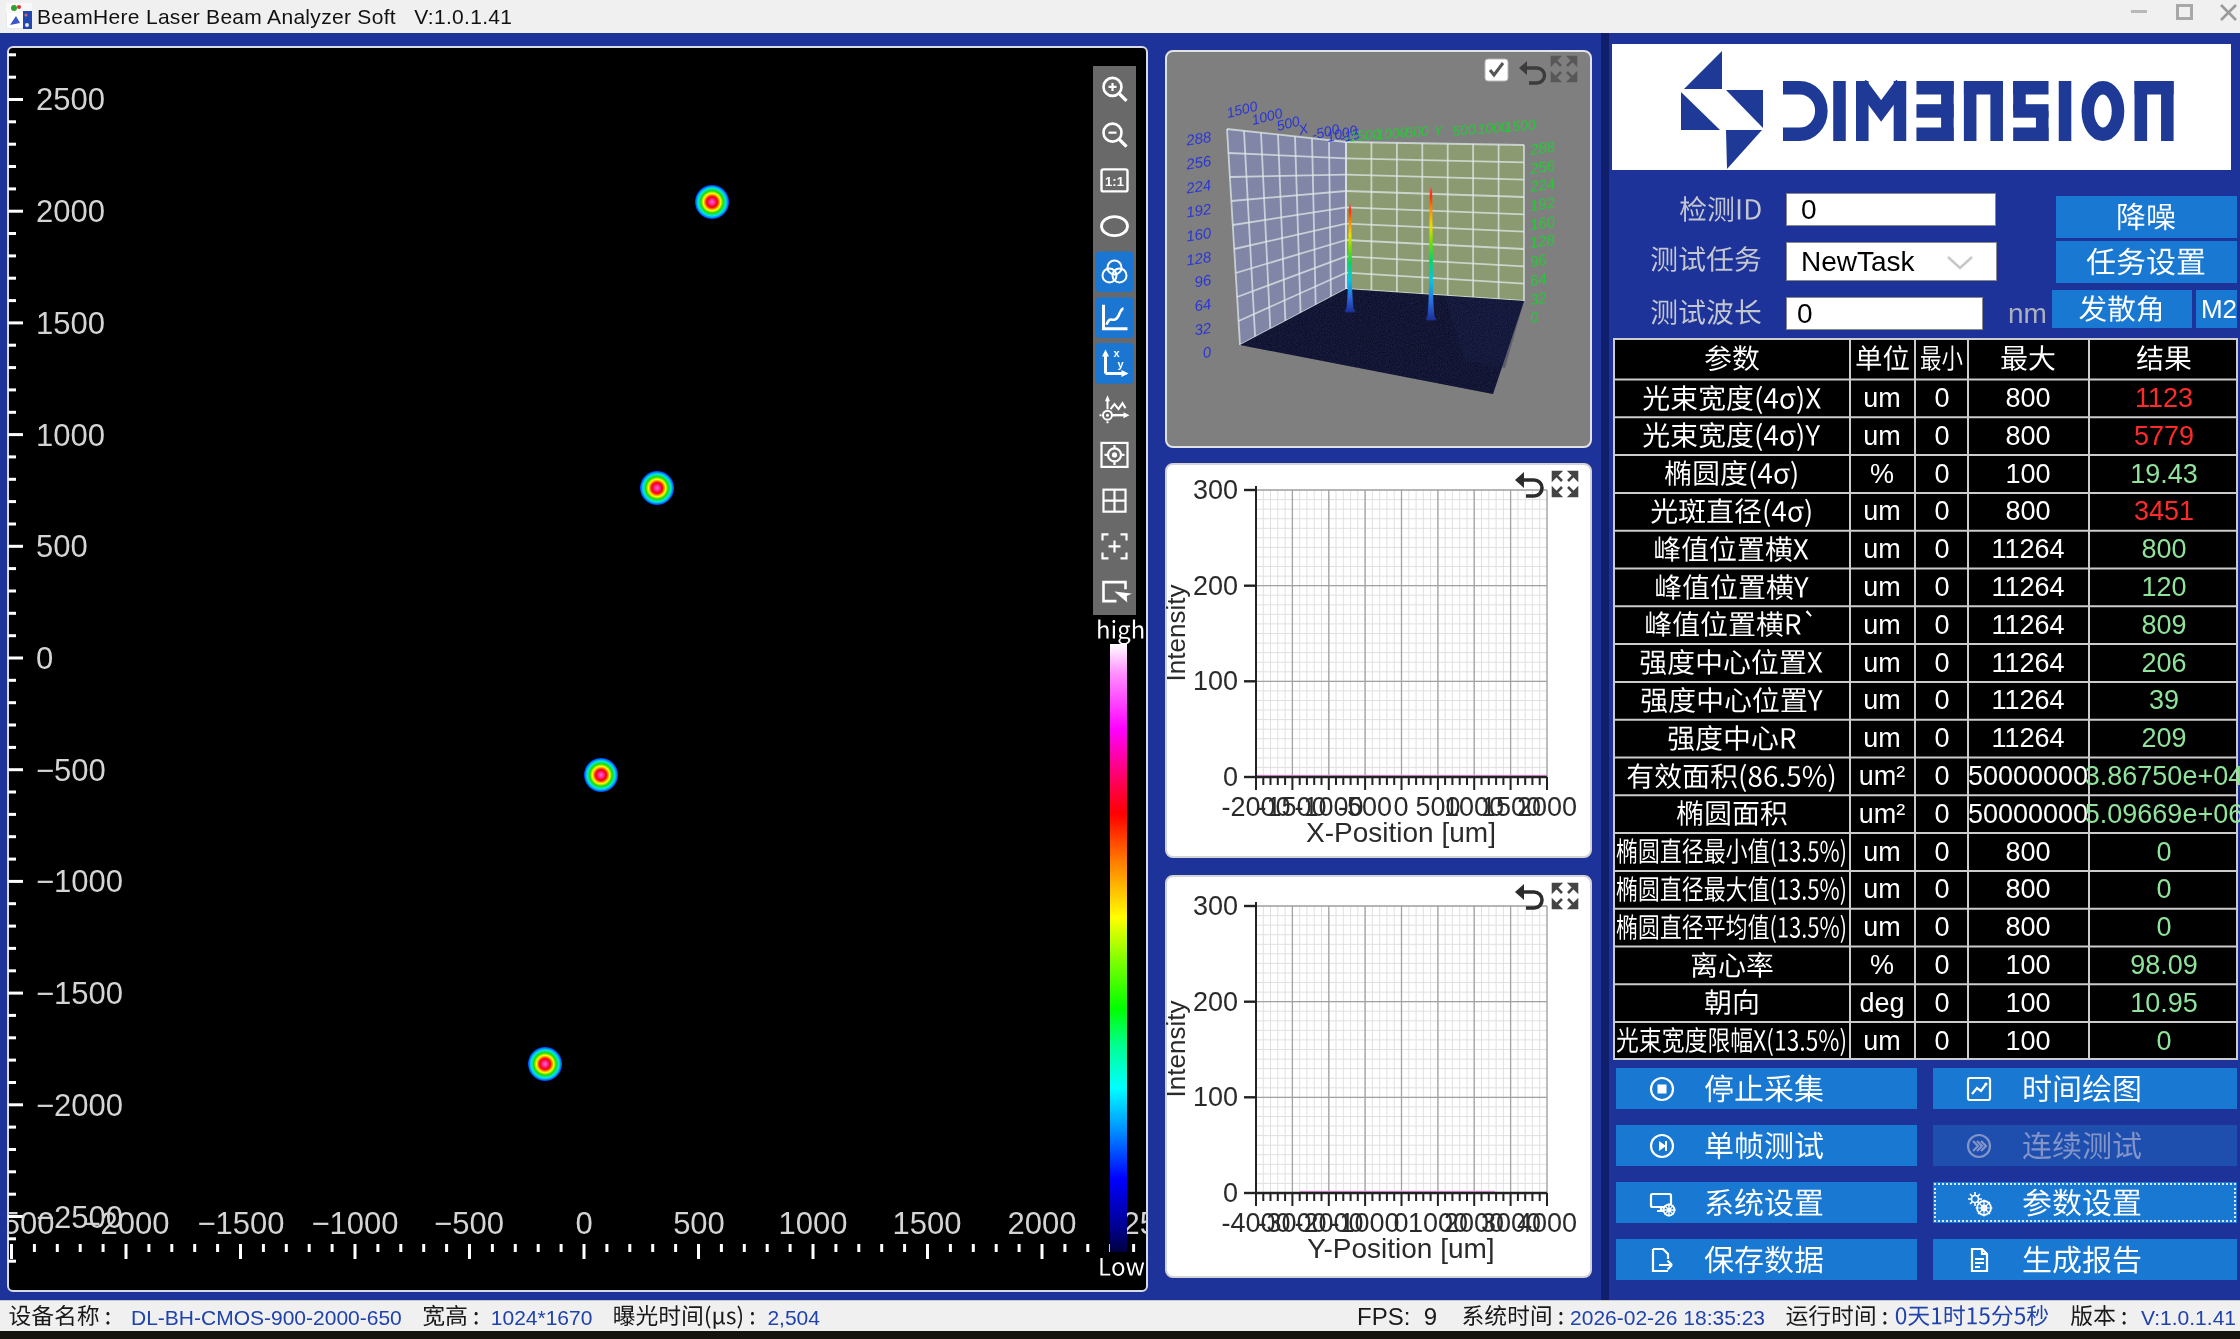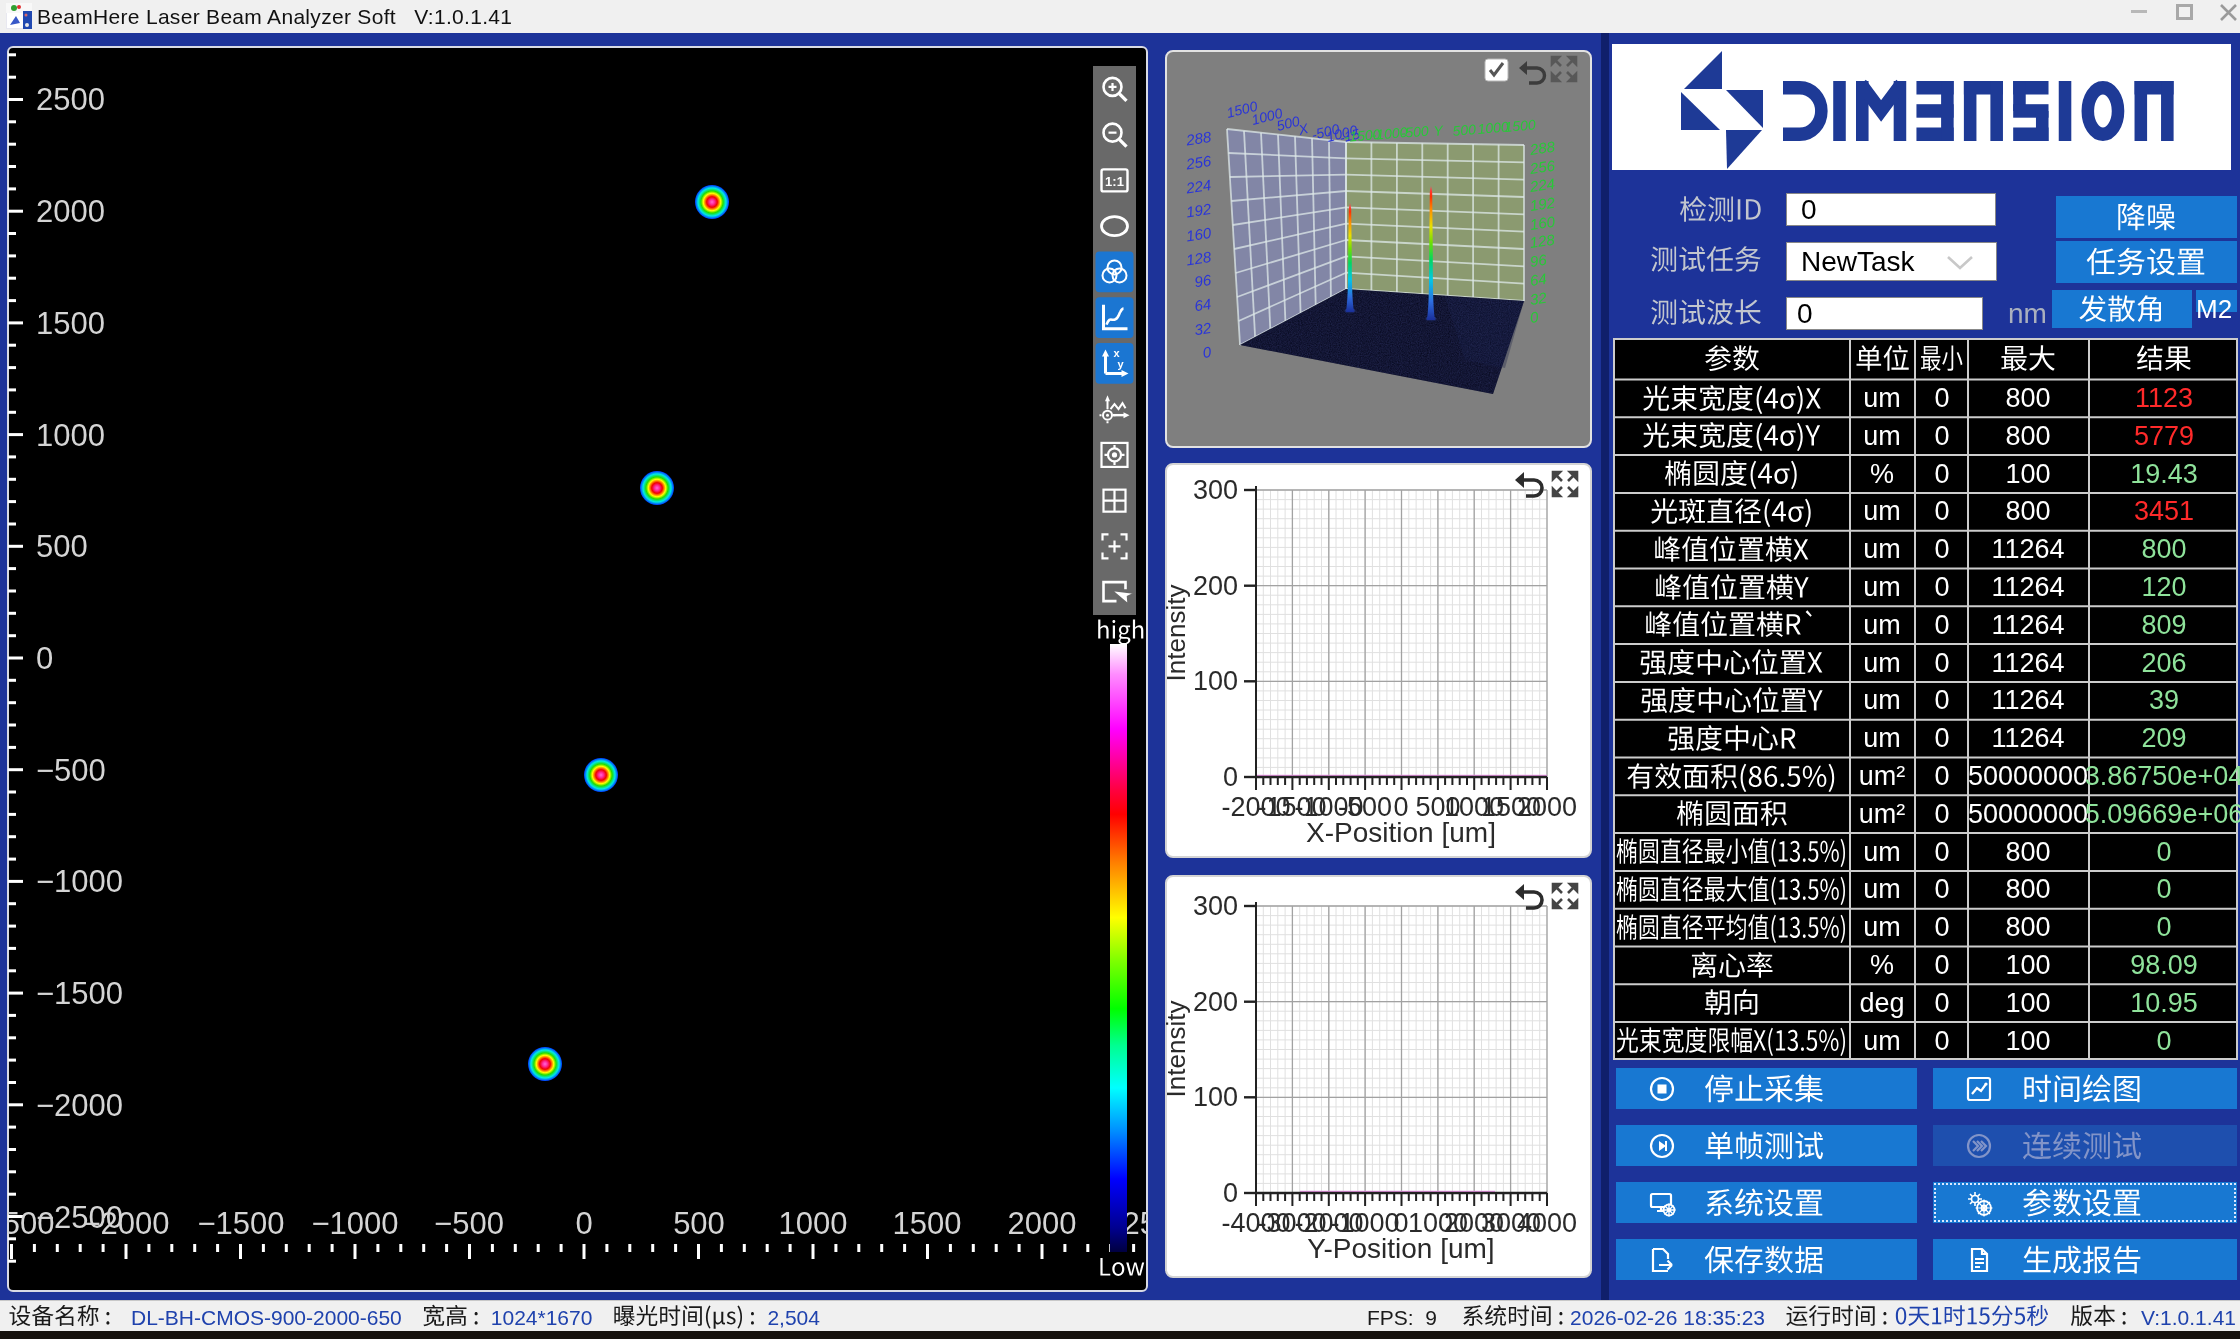--- a/index.html
+++ b/index.html
@@ -741,21 +741,21 @@
     </svg>
   </div>
 <div class="ibx" style="left:1786px;top:297px;width:197px;height:33px;font-size:28px;color:#000;padding-left:10px;line-height:31px">0</div>
 <div class="abs" style="left:2008px;top:298px;font-size:28px;color:#aab0be;font-family:'Liberation Sans'">nm</div>
 <div class="abs" style="left:2052px;top:290px;width:140px;height:38px;background:#1878d2"></div>
 <div style="position:absolute;left:2078px;top:289px;line-height:0;">
     <svg width="87" height="39" viewBox="0 -30.7 87 39.4">
       <path d="M19.5 -22.9C20.8 -21.6 22.4 -19.7 23.2 -18.6L24.9 -19.8C24.1 -20.9 22.4 -22.6 21.2 -24.0ZM4.2 -15.2C4.5 -15.5 5.5 -15.7 7.3 -15.7H11.3C9.4 -9.6 6.2 -4.9 0.9 -1.7C1.4 -1.3 2.2 -0.4 2.5 0.0C6.3 -2.3 9.0 -5.2 11.0 -8.8C12.2 -6.7 13.7 -4.8 15.4 -3.2C12.9 -1.4 10.0 -0.2 7.0 0.5C7.4 1.0 7.9 1.8 8.1 2.4C11.4 1.5 14.4 0.1 17.1 -1.8C19.7 0.2 22.9 1.6 26.6 2.4C26.9 1.8 27.5 0.9 28.0 0.5C24.4 -0.2 21.3 -1.5 18.8 -3.1C21.3 -5.4 23.3 -8.3 24.5 -12.0L23.0 -12.7L22.6 -12.6H12.8C13.2 -13.5 13.5 -14.6 13.8 -15.7H27.0L27.0 -17.7H14.4C14.9 -19.7 15.3 -21.8 15.6 -24.1L13.1 -24.5C12.8 -22.1 12.4 -19.9 11.9 -17.7H6.6C7.5 -19.3 8.3 -21.2 8.8 -23.1L6.5 -23.5C6.0 -21.3 4.8 -19.0 4.5 -18.4C4.2 -17.7 3.9 -17.3 3.5 -17.2C3.7 -16.7 4.1 -15.6 4.2 -15.2ZM17.1 -4.5C15.1 -6.1 13.5 -8.1 12.4 -10.5H21.5C20.5 -8.1 18.9 -6.1 17.1 -4.5Z M39.3 -24.1V-20.9H35.6V-24.1H33.6V-20.9H30.6V-19.0H33.6V-15.6H30.2V-13.7H44.3V-15.6H41.3V-19.0H44.3V-20.9H41.3V-24.1ZM35.6 -19.0H39.3V-15.6H35.6ZM34.2 -6.3H40.6V-4.3H34.2ZM34.2 -8.0V-10.0H40.6V-8.0ZM32.2 -11.7V2.3H34.2V-2.6H40.6V0.0C40.6 0.3 40.5 0.5 40.2 0.5C39.8 0.5 38.7 0.5 37.4 0.4C37.7 1.0 38.0 1.7 38.1 2.3C39.8 2.3 41.0 2.3 41.7 2.0C42.5 1.6 42.7 1.1 42.7 0.1V-11.7ZM47.8 -16.9H52.8C52.3 -13.3 51.5 -10.2 50.3 -7.6C49.2 -10.3 48.3 -13.4 47.8 -16.7ZM47.2 -24.4C46.5 -19.5 45.3 -14.6 43.2 -11.5C43.6 -11.1 44.4 -10.2 44.7 -9.7C45.4 -10.8 46.0 -12.0 46.6 -13.3C47.2 -10.4 48.1 -7.7 49.1 -5.3C47.6 -2.9 45.6 -1.0 42.8 0.5C43.2 1.0 43.8 1.9 44.1 2.4C46.7 0.9 48.7 -0.9 50.3 -3.2C51.6 -0.9 53.4 1.0 55.5 2.3C55.9 1.7 56.6 0.9 57.1 0.5C54.8 -0.8 52.9 -2.7 51.5 -5.2C53.2 -8.4 54.2 -12.2 54.9 -16.9H56.9V-19.0H48.4C48.8 -20.6 49.1 -22.3 49.4 -24.0Z M65.7 -15.7H72.1V-12.0H65.7ZM65.7 -17.6H65.6C66.5 -18.6 67.3 -19.6 68.0 -20.6H76.2C75.5 -19.6 74.7 -18.5 73.9 -17.6ZM81.2 -15.7V-12.0H74.3V-15.7ZM67.8 -24.4C66.3 -21.5 63.5 -18.0 59.6 -15.3C60.1 -15.0 60.9 -14.3 61.2 -13.7C62.1 -14.3 62.8 -14.9 63.5 -15.6V-10.4C63.5 -6.8 63.1 -2.2 59.9 1.0C60.4 1.3 61.2 2.1 61.6 2.6C63.5 0.6 64.6 -1.9 65.1 -4.4H72.1V1.7H74.3V-4.4H81.2V-0.5C81.2 -0.1 81.0 0.1 80.5 0.1C80.0 0.1 78.2 0.1 76.4 0.1C76.7 0.7 77.1 1.6 77.2 2.2C79.6 2.2 81.2 2.2 82.2 1.8C83.1 1.5 83.4 0.8 83.4 -0.5V-17.6H76.4C77.5 -18.9 78.6 -20.2 79.3 -21.5L77.9 -22.6L77.5 -22.4H69.3L70.2 -24.0ZM65.7 -10.1H72.1V-6.3H65.5C65.7 -7.6 65.7 -8.9 65.7 -10.1ZM81.2 -10.1V-6.3H74.3V-10.1Z" fill="#fff"></path>
     </svg>
   </div>
-<div class="abs" style="left:2196px;top:290px;width:41px;height:22px;background:#1878d2;font-size:26px;color:#fff;text-align:left;line-height:38px;font-family:'Liberation Sans'">M2</div>
+<div class="abs" style="left:2196px;top:290px;width:41px;height:38px;background:#1878d2;font-size:26px;color:#fff;text-align:right;line-height:38px;font-family:'Liberation Sans'">M2</div>
 <div class="abs" style="left:1613px;top:338px;width:625px;height:722px;background:#000"></div>
 <svg class="abs" style="left:1613px;top:338px" width="625" height="722" viewBox="0 0 625 722">
     <g stroke="#cccccc" stroke-width="2">
       <line x1="1" y1="0" x2="1" y2="722"></line>
       <line x1="237" y1="0" x2="237" y2="722"></line>
       <line x1="302" y1="0" x2="302" y2="722"></line>
       <line x1="355" y1="0" x2="355" y2="722"></line>
       <line x1="476" y1="0" x2="476" y2="722"></line>
       <line x1="624" y1="0" x2="624" y2="722"></line>
       <line x1="0" y1="1.0" x2="625" y2="1.0"></line>
@@ -1059,21 +1059,21 @@
     </svg>
   </div>
 <div class="abs" style="left:0;top:1300px;width:2240px;height:31px;background:#f0f0f0;border-top:1px solid #c8c8c8"></div>
 <div class="abs" style="left:8px;top:1300px;height:31px;line-height:31px;white-space:nowrap"><span style="display:inline-block;vertical-align:-6px;line-height:0;margin-left:0px"><svg width="109" height="31" viewBox="0 -24.4 109 31.3">
         <path d="M2.8 -17.8C4.0 -16.8 5.6 -15.2 6.3 -14.2L7.5 -15.5C6.7 -16.4 5.2 -17.9 3.9 -18.9ZM1.0 -12.1V-10.4H4.2V-2.2C4.2 -1.1 3.5 -0.4 3.1 -0.1C3.4 0.3 3.9 1.0 4.0 1.4C4.4 0.9 5.0 0.5 9.1 -2.6C8.9 -2.9 8.6 -3.6 8.5 -4.0L5.9 -2.2V-12.1ZM11.3 -18.5V-15.9C11.3 -14.2 10.8 -12.3 7.8 -10.9C8.1 -10.7 8.7 -10.0 8.9 -9.7C12.2 -11.2 12.9 -13.7 12.9 -15.9V-16.9H17.0V-13.2C17.0 -11.4 17.3 -10.8 18.9 -10.8C19.2 -10.8 20.3 -10.8 20.7 -10.8C21.1 -10.8 21.6 -10.8 21.9 -10.9C21.8 -11.3 21.8 -12.0 21.7 -12.4C21.4 -12.3 21.0 -12.3 20.6 -12.3C20.3 -12.3 19.3 -12.3 19.0 -12.3C18.7 -12.3 18.6 -12.5 18.6 -13.2V-18.5ZM18.5 -7.5C17.7 -5.7 16.4 -4.2 14.9 -3.0C13.4 -4.2 12.2 -5.8 11.3 -7.5ZM8.8 -9.2V-7.5H10.0L9.7 -7.4C10.6 -5.3 11.9 -3.5 13.6 -2.0C11.8 -0.9 9.9 -0.1 7.8 0.3C8.2 0.7 8.5 1.4 8.7 1.8C10.9 1.2 13.0 0.4 14.9 -0.9C16.6 0.4 18.7 1.3 21.1 1.9C21.3 1.4 21.8 0.7 22.1 0.4C19.9 -0.1 18.0 -0.9 16.3 -2.0C18.2 -3.7 19.8 -5.9 20.7 -8.8L19.7 -9.2L19.4 -9.2Z M38.8 -15.8C37.7 -14.7 36.2 -13.6 34.5 -12.8C32.9 -13.5 31.6 -14.5 30.6 -15.6L30.8 -15.8ZM31.5 -19.4C30.3 -17.4 28.1 -15.1 24.7 -13.5C25.1 -13.2 25.7 -12.7 25.9 -12.3C27.2 -12.9 28.4 -13.7 29.3 -14.5C30.3 -13.5 31.4 -12.7 32.7 -11.9C29.9 -10.8 26.7 -10.0 23.7 -9.5C24.0 -9.2 24.3 -8.4 24.5 -7.9C27.8 -8.5 31.3 -9.5 34.5 -11.0C37.4 -9.6 40.8 -8.7 44.3 -8.2C44.5 -8.7 45.0 -9.4 45.4 -9.8C42.1 -10.2 39.0 -10.9 36.3 -11.9C38.5 -13.2 40.3 -14.8 41.6 -16.7L40.5 -17.4L40.2 -17.3H32.2C32.6 -17.9 33.0 -18.4 33.4 -19.0ZM28.7 -3.0H33.6V-0.4H28.7ZM28.7 -4.4V-6.7H33.6V-4.4ZM40.2 -3.0V-0.4H35.4V-3.0ZM40.2 -4.4H35.4V-6.7H40.2ZM26.9 -8.2V1.8H28.7V1.1H40.2V1.8H42.0V-8.2Z M52.0 -12.2C53.2 -11.4 54.6 -10.3 55.6 -9.3C52.9 -7.9 49.9 -6.9 47.1 -6.3C47.4 -5.9 47.8 -5.2 48.0 -4.7C49.2 -5.0 50.5 -5.4 51.8 -5.8V1.8H53.5V0.6H63.8V1.8H65.5V-7.8H56.4C60.2 -9.9 63.5 -12.7 65.4 -16.4L64.3 -17.1L64.0 -17.0H55.8C56.4 -17.7 56.9 -18.3 57.3 -19.0L55.3 -19.4C54.0 -17.2 51.4 -14.6 47.6 -12.9C48.0 -12.6 48.6 -11.9 48.8 -11.5C51.0 -12.7 52.8 -14.0 54.3 -15.4H62.9C61.5 -13.4 59.5 -11.7 57.2 -10.2C56.1 -11.2 54.6 -12.3 53.4 -13.2ZM63.8 -1.0H53.5V-6.2H63.8Z M80.8 -10.3C80.2 -7.5 79.3 -4.6 78.0 -2.8C78.4 -2.6 79.1 -2.1 79.4 -1.9C80.7 -3.9 81.8 -6.9 82.4 -10.1ZM87.0 -10.1C88.0 -7.6 89.0 -4.3 89.3 -2.1L90.9 -2.6C90.5 -4.8 89.6 -8.0 88.5 -10.6ZM81.2 -19.3C80.7 -16.3 79.7 -13.4 78.4 -11.4V-12.7H75.4V-16.8C76.5 -17.1 77.6 -17.4 78.4 -17.8L77.4 -19.1C75.7 -18.4 72.9 -17.7 70.4 -17.3C70.6 -16.9 70.9 -16.3 70.9 -16.0C71.9 -16.1 72.8 -16.3 73.8 -16.4V-12.7H70.2V-11.1H73.6C72.7 -8.5 71.2 -5.5 69.8 -3.8C70.0 -3.4 70.4 -2.8 70.6 -2.4C71.7 -3.8 72.9 -6.0 73.8 -8.3V1.9H75.4V-8.5C76.2 -7.5 77.0 -6.2 77.4 -5.5L78.4 -6.9C78.0 -7.5 76.1 -9.6 75.4 -10.2V-11.1H78.2L78.1 -11.0C78.5 -10.8 79.2 -10.3 79.5 -10.1C80.4 -11.3 81.1 -12.9 81.7 -14.7H84.0V-0.3C84.0 0.0 83.9 0.1 83.6 0.1C83.3 0.1 82.3 0.1 81.2 0.1C81.5 0.6 81.7 1.3 81.9 1.7C83.3 1.7 84.3 1.7 84.9 1.4C85.5 1.2 85.7 0.7 85.7 -0.3V-14.7H88.8C88.5 -13.8 88.0 -12.9 87.6 -12.1L89.2 -11.7C89.8 -13.0 90.5 -14.6 91.0 -16.0L89.9 -16.4L89.7 -16.3H82.2C82.5 -17.1 82.7 -18.0 82.9 -19.0Z M100.3 -9.0C101.2 -9.0 101.9 -9.6 101.9 -10.6C101.9 -11.5 101.2 -12.2 100.3 -12.2C99.5 -12.2 98.8 -11.5 98.8 -10.6C98.8 -9.6 99.5 -9.0 100.3 -9.0ZM100.3 0.3C101.2 0.3 101.9 -0.3 101.9 -1.3C101.9 -2.3 101.2 -2.9 100.3 -2.9C99.5 -2.9 98.8 -2.3 98.8 -1.3C98.8 -0.3 99.5 0.3 100.3 0.3Z" fill="#1a1a1a"></path>
       </svg></span><span style="font-family:'Liberation Sans';font-size:21px;color:#1f42ad;margin-left:14px">DL-BH-CMOS-900-2000-650</span><span style="display:inline-block;vertical-align:-6px;line-height:0;margin-left:20px"><svg width="63" height="31" viewBox="0 -24.4 63 31.3">
         <path d="M12.0 -4.4V-0.7C12.0 1.1 12.7 1.6 15.0 1.6C15.5 1.6 18.7 1.6 19.3 1.6C21.4 1.6 21.9 0.7 22.1 -2.8C21.6 -2.9 20.9 -3.1 20.5 -3.4C20.4 -0.4 20.3 0.0 19.1 0.0C18.4 0.0 15.7 0.0 15.1 0.0C14.0 0.0 13.8 -0.1 13.8 -0.7V-4.4ZM10.1 -7.3V-5.5C10.1 -3.6 9.5 -1.0 1.0 0.7C1.4 1.1 1.9 1.8 2.1 2.2C11.0 0.1 12.0 -3.0 12.0 -5.4V-7.3ZM4.6 -9.6V-2.3H6.3V-8.1H16.5V-2.5H18.3V-9.6ZM9.9 -19.0C10.2 -18.5 10.5 -17.8 10.8 -17.3H1.7V-13.1H3.4V-15.8H19.6V-13.1H21.3V-17.3H12.9C12.6 -18.0 12.1 -18.9 11.7 -19.6ZM13.7 -14.9V-13.5H9.3V-15.0H7.5V-13.5H4.0V-12.1H7.5V-10.4H9.3V-12.1H13.7V-10.4H15.5V-12.1H19.0V-13.5H15.5V-14.9Z M29.6 -12.9H39.5V-10.8H29.6ZM27.9 -14.1V-9.5H41.3V-14.1ZM33.1 -19.0 33.8 -16.9H24.4V-15.4H44.6V-16.9H35.7C35.5 -17.7 35.1 -18.6 34.8 -19.4ZM25.2 -8.2V1.8H26.9V-6.8H42.1V0.0C42.1 0.3 42.0 0.4 41.7 0.4C41.4 0.4 40.3 0.4 39.4 0.3C39.6 0.7 39.8 1.2 39.9 1.7C41.4 1.7 42.4 1.7 43.0 1.4C43.6 1.2 43.8 0.9 43.8 0.0V-8.2ZM29.5 -5.4V0.5H31.1V-0.7H39.2V-5.4ZM31.1 -4.1H37.7V-2.0H31.1Z M54.3 -9.0C55.2 -9.0 55.9 -9.6 55.9 -10.6C55.9 -11.5 55.2 -12.2 54.3 -12.2C53.5 -12.2 52.8 -11.5 52.8 -10.6C52.8 -9.6 53.5 -9.0 54.3 -9.0ZM54.3 0.3C55.2 0.3 55.9 -0.3 55.9 -1.3C55.9 -2.3 55.2 -2.9 54.3 -2.9C53.5 -2.9 52.8 -2.3 52.8 -1.3C52.8 -0.3 53.5 0.3 54.3 0.3Z" fill="#1a1a1a"></path>
       </svg></span><span style="font-family:'Liberation Sans';font-size:21px;color:#1f42ad;margin-left:6px">1024*1670</span><span style="display:inline-block;vertical-align:-6px;line-height:0;margin-left:20px"><svg width="149" height="31" viewBox="0 -24.4 149 31.3">
         <path d="M10.7 -14.9H18.8V-13.5H10.7ZM10.7 -17.4H18.8V-16.0H10.7ZM10.3 -3.9C11.0 -3.4 11.7 -2.6 12.0 -2.1L13.1 -2.9C12.7 -3.4 12.0 -4.1 11.3 -4.6ZM5.7 -9.5V-4.3H3.1V-9.5ZM5.7 -11.1H3.1V-16.2H5.7ZM1.7 -17.7V-0.8H3.1V-2.7H7.2V-17.7ZM8.6 -10.9V-9.7H11.4V-8.0H7.9V-6.7H11.1C10.1 -5.8 8.5 -4.8 7.2 -4.3C7.5 -4.1 7.9 -3.6 8.1 -3.2C9.7 -4.0 11.6 -5.4 12.7 -6.7H17.2C18.1 -5.4 19.8 -3.9 21.2 -3.2C21.4 -3.5 21.9 -4.0 22.2 -4.2C21.0 -4.7 19.6 -5.7 18.7 -6.7H21.9V-8.0H18.4V-9.7H21.2V-10.9H18.4V-12.4H20.5V-18.5H9.1V-12.4H11.4V-10.9ZM12.9 -12.4H16.9V-10.9H12.9ZM12.9 -8.0V-9.7H16.9V-8.0ZM18.2 -4.7C17.7 -4.0 16.7 -3.1 16.1 -2.4L15.5 -2.6V-6.1H14.0V-2.7C11.6 -1.7 9.2 -0.8 7.6 -0.3L8.2 1.0C9.9 0.3 12.0 -0.5 14.0 -1.4V0.3C14.0 0.5 13.9 0.6 13.6 0.6C13.4 0.6 12.5 0.6 11.4 0.6C11.6 0.9 11.8 1.5 11.9 1.8C13.3 1.8 14.2 1.8 14.8 1.6C15.4 1.4 15.5 1.1 15.5 0.3V-1.3C17.3 -0.6 19.2 0.3 20.3 1.0L21.1 -0.1C20.2 -0.6 18.7 -1.4 17.2 -2.0C17.8 -2.6 18.6 -3.3 19.3 -4.0Z M26.2 -17.6C27.3 -15.8 28.5 -13.4 28.9 -11.9L30.6 -12.5C30.1 -14.1 28.9 -16.4 27.7 -18.2ZM41.3 -18.4C40.6 -16.6 39.4 -14.1 38.4 -12.5L39.9 -11.9C40.9 -13.4 42.1 -15.8 43.1 -17.8ZM33.6 -19.3V-10.5H24.3V-8.9H30.4C30.0 -4.5 29.2 -1.3 23.8 0.4C24.2 0.7 24.7 1.4 24.9 1.8C30.7 -0.1 31.8 -3.8 32.2 -8.9H36.5V-0.7C36.5 1.2 37.1 1.8 39.1 1.8C39.5 1.8 42.0 1.8 42.5 1.8C44.4 1.8 44.9 0.8 45.1 -3.0C44.6 -3.1 43.9 -3.4 43.5 -3.7C43.4 -0.4 43.2 0.2 42.3 0.2C41.8 0.2 39.7 0.2 39.3 0.2C38.4 0.2 38.2 0.0 38.2 -0.7V-8.9H44.8V-10.5H35.3V-19.3Z M56.9 -10.4C58.1 -8.6 59.7 -6.2 60.4 -4.8L61.9 -5.7C61.2 -7.1 59.6 -9.4 58.3 -11.2ZM53.5 -9.2V-4.0H49.5V-9.2ZM53.5 -10.8H49.5V-15.8H53.5ZM47.9 -17.4V-0.6H49.5V-2.4H55.1V-17.4ZM63.6 -19.2V-14.7H56.1V-13.0H63.6V-0.8C63.6 -0.3 63.4 -0.1 62.9 -0.1C62.4 -0.1 60.7 -0.1 58.9 -0.2C59.2 0.3 59.5 1.1 59.6 1.6C61.9 1.6 63.3 1.6 64.2 1.3C65.0 1.0 65.3 0.5 65.3 -0.8V-13.0H68.1V-14.7H65.3V-19.2Z M71.1 -14.1V1.8H72.9V-14.1ZM71.4 -18.2C72.5 -17.2 73.7 -15.7 74.2 -14.8L75.6 -15.7C75.1 -16.7 73.9 -18.1 72.8 -19.0ZM77.7 -6.8H83.2V-3.7H77.7ZM77.7 -11.3H83.2V-8.2H77.7ZM76.2 -12.7V-2.3H84.9V-12.7ZM77.1 -18.0V-16.4H88.2V-0.3C88.2 0.0 88.1 0.1 87.8 0.2C87.5 0.2 86.6 0.2 85.6 0.1C85.9 0.6 86.1 1.3 86.2 1.7C87.6 1.7 88.6 1.7 89.2 1.4C89.8 1.1 90.0 0.7 90.0 -0.3V-18.0Z M97.5 4.5 98.8 3.9C96.8 0.7 95.9 -3.2 95.9 -7.2C95.9 -11.0 96.8 -14.9 98.8 -18.2L97.5 -18.8C95.4 -15.4 94.1 -11.7 94.1 -7.2C94.1 -2.6 95.4 1.1 97.5 4.5Z M101.9 4.6H104.0C103.9 2.6 103.8 1.5 103.8 -0.9C104.4 0.0 105.2 0.3 106.3 0.3C107.6 0.3 108.8 -0.5 109.7 -2.1H109.8C109.9 -0.4 110.6 0.3 112.0 0.3C112.7 0.3 113.1 0.2 113.5 0.0L113.3 -1.6C112.9 -1.5 112.7 -1.4 112.5 -1.4C111.9 -1.4 111.6 -1.7 111.6 -2.4C111.6 -5.5 111.7 -9.1 111.7 -12.5H109.6V-3.9C108.4 -1.9 107.4 -1.5 106.3 -1.5C104.7 -1.5 104.0 -2.6 104.0 -4.8V-12.5H101.9Z M119.6 0.3C122.5 0.3 124.1 -1.4 124.1 -3.4C124.1 -5.8 122.2 -6.5 120.3 -7.2C118.9 -7.7 117.6 -8.2 117.6 -9.4C117.6 -10.3 118.4 -11.2 120.0 -11.2C121.1 -11.2 121.9 -10.7 122.8 -10.1L123.8 -11.4C122.9 -12.2 121.5 -12.8 119.9 -12.8C117.2 -12.8 115.6 -11.2 115.6 -9.3C115.6 -7.1 117.5 -6.3 119.3 -5.7C120.7 -5.2 122.1 -4.6 122.1 -3.3C122.1 -2.2 121.3 -1.3 119.7 -1.3C118.2 -1.3 117.1 -1.9 116.0 -2.8L115.0 -1.4C116.1 -0.4 117.8 0.3 119.6 0.3Z M127.3 4.5C129.4 1.1 130.6 -2.6 130.6 -7.2C130.6 -11.7 129.4 -15.4 127.3 -18.8L125.9 -18.2C127.9 -14.9 128.9 -11.0 128.9 -7.2C128.9 -3.2 127.9 0.7 125.9 3.9Z M141.1 -9.0C141.9 -9.0 142.6 -9.6 142.6 -10.6C142.6 -11.5 141.9 -12.2 141.1 -12.2C140.3 -12.2 139.6 -11.5 139.6 -10.6C139.6 -9.6 140.3 -9.0 141.1 -9.0ZM141.1 0.3C141.9 0.3 142.6 -0.3 142.6 -1.3C142.6 -2.3 141.9 -2.9 141.1 -2.9C140.3 -2.9 139.6 -2.3 139.6 -1.3C139.6 -0.3 140.3 0.3 141.1 0.3Z" fill="#1a1a1a"></path>
       </svg></span><span style="font-family:'Liberation Sans';font-size:21px;color:#1f42ad;margin-left:6px">2,504</span></div>
-<div class="abs" style="right:4px;top:1300px;height:31px;line-height:31px;white-space:nowrap;text-align:right"><span style="font-family:'Liberation Sans';font-size:21px;color:#1a1a1a;margin-left:16px">FPS:&nbsp;&nbsp;9</span><span style="display:inline-block;vertical-align:-6px;line-height:0;margin-left:24px"><svg width="109" height="31" viewBox="0 -24.4 109 31.3">
+<div class="abs" style="right:4px;top:1300px;height:31px;line-height:31px;white-space:nowrap;text-align:right"><span style="font-family:'Liberation Sans';font-size:24px;color:#1a1a1a;margin-left:16px">FPS:&nbsp;&nbsp;9</span><span style="display:inline-block;vertical-align:-6px;line-height:0;margin-left:24px"><svg width="109" height="31" viewBox="0 -24.4 109 31.3">
         <path d="M6.6 -5.2C5.4 -3.5 3.4 -1.8 1.6 -0.7C2.1 -0.4 2.8 0.1 3.1 0.5C4.9 -0.8 6.9 -2.7 8.3 -4.5ZM14.6 -4.4C16.5 -2.9 18.9 -0.8 20.1 0.5L21.5 -0.5C20.3 -1.8 17.9 -3.9 16.0 -5.3ZM15.3 -10.2C15.9 -9.7 16.5 -9.0 17.1 -8.3L7.0 -7.7C10.5 -9.4 14.0 -11.5 17.4 -14.1L16.1 -15.2C14.9 -14.2 13.6 -13.3 12.4 -12.5L6.8 -12.2C8.4 -13.4 10.1 -14.9 11.7 -16.5C14.7 -16.8 17.5 -17.2 19.7 -17.7L18.5 -19.2C14.7 -18.2 8.1 -17.6 2.5 -17.3C2.6 -16.9 2.9 -16.2 2.9 -15.8C4.9 -15.9 7.1 -16.1 9.2 -16.2C7.7 -14.7 6.0 -13.3 5.4 -12.9C4.7 -12.4 4.2 -12.1 3.7 -12.0C3.9 -11.5 4.2 -10.8 4.2 -10.4C4.7 -10.6 5.4 -10.7 10.1 -11.0C8.1 -9.8 6.4 -8.9 5.6 -8.5C4.2 -7.8 3.2 -7.3 2.4 -7.2C2.6 -6.8 2.9 -6.0 3.0 -5.6C3.6 -5.9 4.5 -6.0 10.8 -6.5V-0.5C10.8 -0.2 10.8 -0.1 10.4 -0.1C10.0 -0.1 8.7 -0.1 7.4 -0.1C7.6 0.3 7.9 1.1 8.0 1.6C9.7 1.6 10.9 1.6 11.6 1.3C12.4 1.0 12.6 0.5 12.6 -0.4V-6.6L18.3 -7.0C19.0 -6.3 19.5 -5.6 19.9 -5.0L21.3 -5.8C20.4 -7.2 18.4 -9.3 16.6 -10.9Z M39.1 -8.1V-0.8C39.1 0.9 39.4 1.4 41.1 1.4C41.4 1.4 42.8 1.4 43.1 1.4C44.5 1.4 44.9 0.5 45.0 -2.6C44.6 -2.7 43.9 -3.0 43.6 -3.3C43.5 -0.6 43.4 -0.1 42.9 -0.1C42.6 -0.1 41.5 -0.1 41.3 -0.1C40.8 -0.1 40.8 -0.2 40.8 -0.8V-8.1ZM34.7 -8.1C34.6 -3.5 34.1 -1.0 30.3 0.4C30.7 0.7 31.2 1.3 31.4 1.8C35.5 0.1 36.2 -2.9 36.4 -8.1ZM24.0 -1.2 24.4 0.5C26.4 -0.2 29.1 -1.0 31.7 -1.9L31.4 -3.4C28.7 -2.6 25.8 -1.7 24.0 -1.2ZM36.7 -19.0C37.1 -18.0 37.7 -16.8 37.9 -16.0H32.4V-14.4H36.5C35.5 -13.0 33.9 -10.9 33.4 -10.4C32.9 -10.0 32.3 -9.8 31.9 -9.7C32.1 -9.3 32.4 -8.4 32.5 -8.0C33.1 -8.3 34.1 -8.4 42.4 -9.2C42.8 -8.6 43.1 -8.0 43.4 -7.5L44.8 -8.3C44.1 -9.6 42.6 -11.8 41.4 -13.4L40.0 -12.7C40.5 -12.1 41.1 -11.3 41.6 -10.5L35.2 -10.0C36.3 -11.3 37.6 -13.1 38.5 -14.4H44.8V-16.0H38.2L39.7 -16.4C39.4 -17.2 38.8 -18.4 38.3 -19.4ZM24.4 -9.7C24.7 -9.9 25.3 -10.0 28.0 -10.4C27.0 -8.9 26.1 -7.8 25.7 -7.4C25.0 -6.5 24.4 -6.0 23.9 -5.9C24.1 -5.4 24.4 -4.6 24.5 -4.2C25.0 -4.5 25.8 -4.7 31.5 -6.0C31.4 -6.3 31.4 -7.0 31.5 -7.5L27.1 -6.6C28.9 -8.7 30.6 -11.1 32.0 -13.6L30.5 -14.5C30.1 -13.7 29.6 -12.8 29.0 -12.0L26.2 -11.7C27.6 -13.7 29.1 -16.2 30.1 -18.6L28.4 -19.4C27.4 -16.6 25.7 -13.7 25.1 -12.9C24.6 -12.1 24.2 -11.6 23.8 -11.5C24.0 -11.0 24.3 -10.1 24.4 -9.7Z M56.9 -10.4C58.1 -8.6 59.7 -6.2 60.4 -4.8L61.9 -5.7C61.2 -7.1 59.6 -9.4 58.3 -11.2ZM53.5 -9.2V-4.0H49.5V-9.2ZM53.5 -10.8H49.5V-15.8H53.5ZM47.9 -17.4V-0.6H49.5V-2.4H55.1V-17.4ZM63.6 -19.2V-14.7H56.1V-13.0H63.6V-0.8C63.6 -0.3 63.4 -0.1 62.9 -0.1C62.4 -0.1 60.7 -0.1 58.9 -0.2C59.2 0.3 59.5 1.1 59.6 1.6C61.9 1.6 63.3 1.6 64.2 1.3C65.0 1.0 65.3 0.5 65.3 -0.8V-13.0H68.1V-14.7H65.3V-19.2Z M71.1 -14.1V1.8H72.9V-14.1ZM71.4 -18.2C72.5 -17.2 73.7 -15.7 74.2 -14.8L75.6 -15.7C75.1 -16.7 73.9 -18.1 72.8 -19.0ZM77.7 -6.8H83.2V-3.7H77.7ZM77.7 -11.3H83.2V-8.2H77.7ZM76.2 -12.7V-2.3H84.9V-12.7ZM77.1 -18.0V-16.4H88.2V-0.3C88.2 0.0 88.1 0.1 87.8 0.2C87.5 0.2 86.6 0.2 85.6 0.1C85.9 0.6 86.1 1.3 86.2 1.7C87.6 1.7 88.6 1.7 89.2 1.4C89.8 1.1 90.0 0.7 90.0 -0.3V-18.0Z M100.3 -9.0C101.2 -9.0 101.9 -9.6 101.9 -10.6C101.9 -11.5 101.2 -12.2 100.3 -12.2C99.5 -12.2 98.8 -11.5 98.8 -10.6C98.8 -9.6 99.5 -9.0 100.3 -9.0ZM100.3 0.3C101.2 0.3 101.9 -0.3 101.9 -1.3C101.9 -2.3 101.2 -2.9 100.3 -2.9C99.5 -2.9 98.8 -2.3 98.8 -1.3C98.8 -0.3 99.5 0.3 100.3 0.3Z" fill="#1a1a1a"></path>
       </svg></span><span style="font-family:'Liberation Sans';font-size:21px;color:#1f42ad;margin-left:0px">2026-02-26 18:35:23</span><span style="display:inline-block;vertical-align:-6px;line-height:0;margin-left:20px"><svg width="109" height="31" viewBox="0 -24.4 109 31.3">
         <path d="M8.7 -17.9V-16.2H20.3V-17.9ZM1.6 -17.0C2.9 -16.0 4.7 -14.7 5.6 -13.9L6.8 -15.1C5.9 -15.9 4.0 -17.2 2.7 -18.1ZM8.6 -2.7C9.3 -3.0 10.3 -3.1 19.0 -3.9L19.9 -2.1L21.4 -2.9C20.5 -4.7 18.7 -7.7 17.2 -9.9L15.8 -9.3C16.6 -8.1 17.4 -6.7 18.1 -5.4L10.6 -4.8C11.8 -6.6 13.0 -8.8 13.9 -11.0H22.0V-12.6H7.2V-11.0H11.9C11.0 -8.7 9.7 -6.4 9.3 -5.8C8.8 -5.1 8.4 -4.6 8.0 -4.5C8.2 -4.0 8.5 -3.1 8.6 -2.7ZM5.8 -11.3H1.0V-9.7H4.1V-2.3C3.1 -1.9 2.0 -0.9 0.9 0.3L2.1 1.9C3.2 0.4 4.3 -1.0 5.1 -1.0C5.6 -1.0 6.4 -0.2 7.4 0.4C9.0 1.4 10.9 1.6 13.7 1.6C16.2 1.6 20.1 1.5 21.7 1.4C21.7 0.9 22.0 0.0 22.2 -0.5C19.9 -0.2 16.4 -0.0 13.8 -0.0C11.2 -0.0 9.3 -0.2 7.7 -1.2C6.8 -1.7 6.3 -2.2 5.8 -2.4Z M33.0 -17.9V-16.3H44.3V-17.9ZM29.1 -19.3C28.0 -17.7 25.7 -15.6 23.8 -14.3C24.1 -14.0 24.6 -13.3 24.8 -12.9C26.9 -14.4 29.3 -16.7 30.8 -18.7ZM32.0 -11.6V-9.9H39.7V-0.4C39.7 -0.0 39.6 0.1 39.1 0.1C38.7 0.1 37.2 0.1 35.5 0.1C35.8 0.6 36.0 1.3 36.1 1.8C38.4 1.8 39.7 1.8 40.5 1.5C41.2 1.2 41.5 0.7 41.5 -0.4V-9.9H45.0V-11.6ZM30.1 -14.4C28.5 -11.8 25.9 -9.1 23.6 -7.4C23.9 -7.1 24.5 -6.3 24.8 -6.0C25.6 -6.6 26.5 -7.5 27.4 -8.4V1.9H29.1V-10.3C30.1 -11.4 31.0 -12.6 31.7 -13.8Z M56.9 -10.4C58.1 -8.6 59.7 -6.2 60.4 -4.8L61.9 -5.7C61.2 -7.1 59.6 -9.4 58.3 -11.2ZM53.5 -9.2V-4.0H49.5V-9.2ZM53.5 -10.8H49.5V-15.8H53.5ZM47.9 -17.4V-0.6H49.5V-2.4H55.1V-17.4ZM63.6 -19.2V-14.7H56.1V-13.0H63.6V-0.8C63.6 -0.3 63.4 -0.1 62.9 -0.1C62.4 -0.1 60.7 -0.1 58.9 -0.2C59.2 0.3 59.5 1.1 59.6 1.6C61.9 1.6 63.3 1.6 64.2 1.3C65.0 1.0 65.3 0.5 65.3 -0.8V-13.0H68.1V-14.7H65.3V-19.2Z M71.1 -14.1V1.8H72.9V-14.1ZM71.4 -18.2C72.5 -17.2 73.7 -15.7 74.2 -14.8L75.6 -15.7C75.1 -16.7 73.9 -18.1 72.8 -19.0ZM77.7 -6.8H83.2V-3.7H77.7ZM77.7 -11.3H83.2V-8.2H77.7ZM76.2 -12.7V-2.3H84.9V-12.7ZM77.1 -18.0V-16.4H88.2V-0.3C88.2 0.0 88.1 0.1 87.8 0.2C87.5 0.2 86.6 0.2 85.6 0.1C85.9 0.6 86.1 1.3 86.2 1.7C87.6 1.7 88.6 1.7 89.2 1.4C89.8 1.1 90.0 0.7 90.0 -0.3V-18.0Z M100.3 -9.0C101.2 -9.0 101.9 -9.6 101.9 -10.6C101.9 -11.5 101.2 -12.2 100.3 -12.2C99.5 -12.2 98.8 -11.5 98.8 -10.6C98.8 -9.6 99.5 -9.0 100.3 -9.0ZM100.3 0.3C101.2 0.3 101.9 -0.3 101.9 -1.3C101.9 -2.3 101.2 -2.9 100.3 -2.9C99.5 -2.9 98.8 -2.3 98.8 -1.3C98.8 -0.3 99.5 0.3 100.3 0.3Z" fill="#1a1a1a"></path>
       </svg></span><span style="display:inline-block;vertical-align:-6px;line-height:0;margin-left:0px"><svg width="156" height="31" viewBox="0 -24.4 156 31.3">
         <path d="M6.4 0.3C9.6 0.3 11.6 -2.6 11.6 -8.5C11.6 -14.3 9.6 -17.2 6.4 -17.2C3.2 -17.2 1.1 -14.3 1.1 -8.5C1.1 -2.6 3.2 0.3 6.4 0.3ZM6.4 -1.4C4.5 -1.4 3.2 -3.5 3.2 -8.5C3.2 -13.4 4.5 -15.5 6.4 -15.5C8.3 -15.5 9.6 -13.4 9.6 -8.5C9.6 -3.5 8.3 -1.4 6.4 -1.4Z M14.3 -10.5V-8.7H22.7C21.9 -5.5 19.7 -2.1 13.7 0.3C14.1 0.7 14.6 1.4 14.9 1.8C20.7 -0.6 23.2 -4.0 24.3 -7.4C26.2 -2.9 29.2 0.3 33.8 1.8C34.1 1.3 34.6 0.6 35.0 0.2C30.3 -1.1 27.1 -4.3 25.5 -8.7H34.3V-10.5H24.9C25.0 -11.4 25.0 -12.2 25.0 -13.1V-15.8H33.3V-17.5H15.1V-15.8H23.2V-13.1C23.2 -12.2 23.2 -11.4 23.1 -10.5Z M37.8 0.0H47.0V-1.7H43.7V-16.9H42.0C41.1 -16.3 40.0 -15.9 38.5 -15.7V-14.3H41.6V-1.7H37.8Z M59.4 -10.4C60.7 -8.6 62.2 -6.2 63.0 -4.8L64.5 -5.7C63.7 -7.1 62.1 -9.4 60.9 -11.2ZM56.0 -9.2V-4.0H52.0V-9.2ZM56.0 -10.8H52.0V-15.8H56.0ZM50.4 -17.4V-0.6H52.0V-2.4H57.6V-17.4ZM66.1 -19.2V-14.7H58.6V-13.0H66.1V-0.8C66.1 -0.3 65.9 -0.1 65.5 -0.1C65.0 -0.1 63.2 -0.1 61.5 -0.2C61.7 0.3 62.0 1.1 62.1 1.6C64.4 1.6 65.9 1.6 66.7 1.3C67.5 1.0 67.8 0.5 67.8 -0.8V-13.0H70.7V-14.7H67.8V-19.2Z M73.6 0.0H82.8V-1.7H79.4V-16.9H77.8C76.9 -16.3 75.8 -15.9 74.3 -15.7V-14.3H77.3V-1.7H73.6Z M90.3 0.3C93.2 0.3 95.8 -1.8 95.8 -5.5C95.8 -9.2 93.5 -10.9 90.8 -10.9C89.7 -10.9 89.0 -10.6 88.2 -10.2L88.7 -15.1H95.0V-16.9H86.8L86.3 -9.0L87.4 -8.3C88.4 -8.9 89.1 -9.3 90.2 -9.3C92.3 -9.3 93.7 -7.8 93.7 -5.4C93.7 -3.0 92.1 -1.4 90.1 -1.4C88.2 -1.4 86.9 -2.3 86.0 -3.3L84.9 -1.9C86.1 -0.8 87.7 0.3 90.3 0.3Z M112.5 -18.9 111.0 -18.3C112.6 -14.9 115.3 -11.1 117.8 -9.0C118.1 -9.5 118.7 -10.1 119.2 -10.5C116.8 -12.3 114.0 -15.8 112.5 -18.9ZM104.5 -18.9C103.2 -15.3 100.8 -12.1 98.1 -10.2C98.5 -9.8 99.2 -9.2 99.5 -8.8C100.2 -9.3 100.8 -9.9 101.4 -10.5V-8.9H105.8C105.3 -5.0 104.0 -1.4 98.6 0.4C98.9 0.8 99.4 1.5 99.6 1.9C105.5 -0.2 107.0 -4.4 107.6 -8.9H113.9C113.6 -3.2 113.3 -0.9 112.7 -0.3C112.5 -0.1 112.2 -0.0 111.7 -0.0C111.2 -0.0 109.8 -0.0 108.3 -0.2C108.6 0.3 108.8 1.0 108.8 1.5C110.3 1.6 111.7 1.7 112.5 1.6C113.3 1.5 113.8 1.4 114.3 0.8C115.1 -0.1 115.4 -2.7 115.7 -9.8C115.7 -10.0 115.7 -10.6 115.7 -10.6H101.5C103.4 -12.7 105.2 -15.4 106.4 -18.4Z M126.1 0.3C128.9 0.3 131.6 -1.8 131.6 -5.5C131.6 -9.2 129.3 -10.9 126.5 -10.9C125.5 -10.9 124.8 -10.6 124.0 -10.2L124.4 -15.1H130.8V-16.9H122.6L122.0 -9.0L123.2 -8.3C124.1 -8.9 124.8 -9.3 126.0 -9.3C128.1 -9.3 129.5 -7.8 129.5 -5.4C129.5 -3.0 127.9 -1.4 125.9 -1.4C123.9 -1.4 122.7 -2.3 121.7 -3.3L120.7 -1.9C121.8 -0.8 123.4 0.3 126.1 0.3Z M144.2 -15.4C143.8 -12.9 143.2 -10.2 142.4 -8.5C142.8 -8.3 143.5 -8.0 143.8 -7.8C144.7 -9.6 145.4 -12.4 145.8 -15.1ZM150.6 -15.2C151.7 -13.2 152.8 -10.6 153.2 -8.9L154.8 -9.5C154.4 -11.2 153.3 -13.8 152.1 -15.7ZM152.1 -8.1C150.4 -3.5 146.8 -0.9 141.1 0.3C141.5 0.6 141.9 1.3 142.0 1.8C148.1 0.3 151.9 -2.6 153.7 -7.6ZM147.4 -19.3V-5.1H149.0V-19.3ZM141.4 -19.0C139.7 -18.2 136.6 -17.5 134.0 -17.1C134.2 -16.8 134.5 -16.2 134.5 -15.8C135.5 -15.9 136.6 -16.1 137.7 -16.3V-12.8H133.8V-11.2H137.4C136.5 -8.6 135.0 -5.6 133.5 -4.0C133.8 -3.5 134.2 -2.9 134.4 -2.4C135.5 -3.8 136.7 -6.0 137.7 -8.3V1.8H139.4V-8.9C140.1 -7.7 141.0 -6.3 141.4 -5.6L142.4 -6.9C142.0 -7.5 140.0 -10.1 139.4 -10.8V-11.2H142.6V-12.8H139.4V-16.7C140.5 -17.0 141.6 -17.3 142.4 -17.6Z" fill="#1f42ad"></path>
       </svg></span><span style="display:inline-block;vertical-align:-6px;line-height:0;margin-left:20px"><svg width="63" height="31" viewBox="0 -24.4 63 31.3">
         <path d="M2.4 -18.9V-9.7C2.4 -6.2 2.2 -2.1 0.7 0.9C1.1 1.1 1.7 1.6 1.9 1.9C3.3 -0.5 3.8 -3.5 3.9 -6.5H7.1V1.8H8.7V-8.1H4.0L4.0 -9.7V-11.4H10.1V-12.9H8.1V-19.4H6.5V-12.9H4.0V-18.9ZM19.6 -11.0C19.1 -8.4 18.2 -6.2 17.1 -4.3C16.0 -6.3 15.2 -8.5 14.6 -11.0ZM11.1 -17.8V-9.8C11.1 -6.4 10.9 -2.1 9.1 1.0C9.5 1.2 10.2 1.7 10.5 2.0C12.5 -1.3 12.8 -6.0 12.8 -9.8V-11.0H13.2C13.8 -7.9 14.8 -5.2 16.1 -2.9C14.9 -1.4 13.4 -0.3 11.8 0.5C12.2 0.8 12.6 1.5 12.9 1.9C14.4 1.1 15.8 -0.0 17.1 -1.5C18.1 -0.1 19.4 1.1 21.0 1.9C21.2 1.4 21.8 0.8 22.1 0.5C20.5 -0.3 19.2 -1.4 18.1 -2.8C19.7 -5.2 20.9 -8.4 21.4 -12.4L20.4 -12.7L20.1 -12.6H12.8V-16.4C15.9 -16.6 19.3 -17.1 21.8 -17.7L20.7 -19.1C18.4 -18.5 14.5 -18.0 11.1 -17.8Z M33.6 -19.3V-14.5H24.5V-12.7H31.4C29.8 -8.8 26.9 -5.1 23.9 -3.2C24.3 -2.9 24.8 -2.3 25.1 -1.8C28.5 -4.1 31.4 -8.2 33.2 -12.7H33.6V-4.2H28.2V-2.5H33.6V1.8H35.4V-2.5H40.8V-4.2H35.4V-12.7H35.7C37.5 -8.2 40.4 -4.1 43.8 -1.9C44.2 -2.3 44.8 -3.0 45.2 -3.4C42.0 -5.2 39.1 -8.8 37.4 -12.7H44.6V-14.5H35.4V-19.3Z M54.3 -9.0C55.2 -9.0 55.9 -9.6 55.9 -10.6C55.9 -11.5 55.2 -12.2 54.3 -12.2C53.5 -12.2 52.8 -11.5 52.8 -10.6C52.8 -9.6 53.5 -9.0 54.3 -9.0ZM54.3 0.3C55.2 0.3 55.9 -0.3 55.9 -1.3C55.9 -2.3 55.2 -2.9 54.3 -2.9C53.5 -2.9 52.8 -2.3 52.8 -1.3C52.8 -0.3 53.5 0.3 54.3 0.3Z" fill="#1a1a1a"></path>
       </svg></span><span style="font-family:'Liberation Sans';font-size:21px;color:#1f42ad;margin-left:8px">V:1.0.1.41</span></div>
 <div class="abs" style="left:0;top:1331px;width:2240px;height:8px;background:#16120e"></div>
 </body></html>

